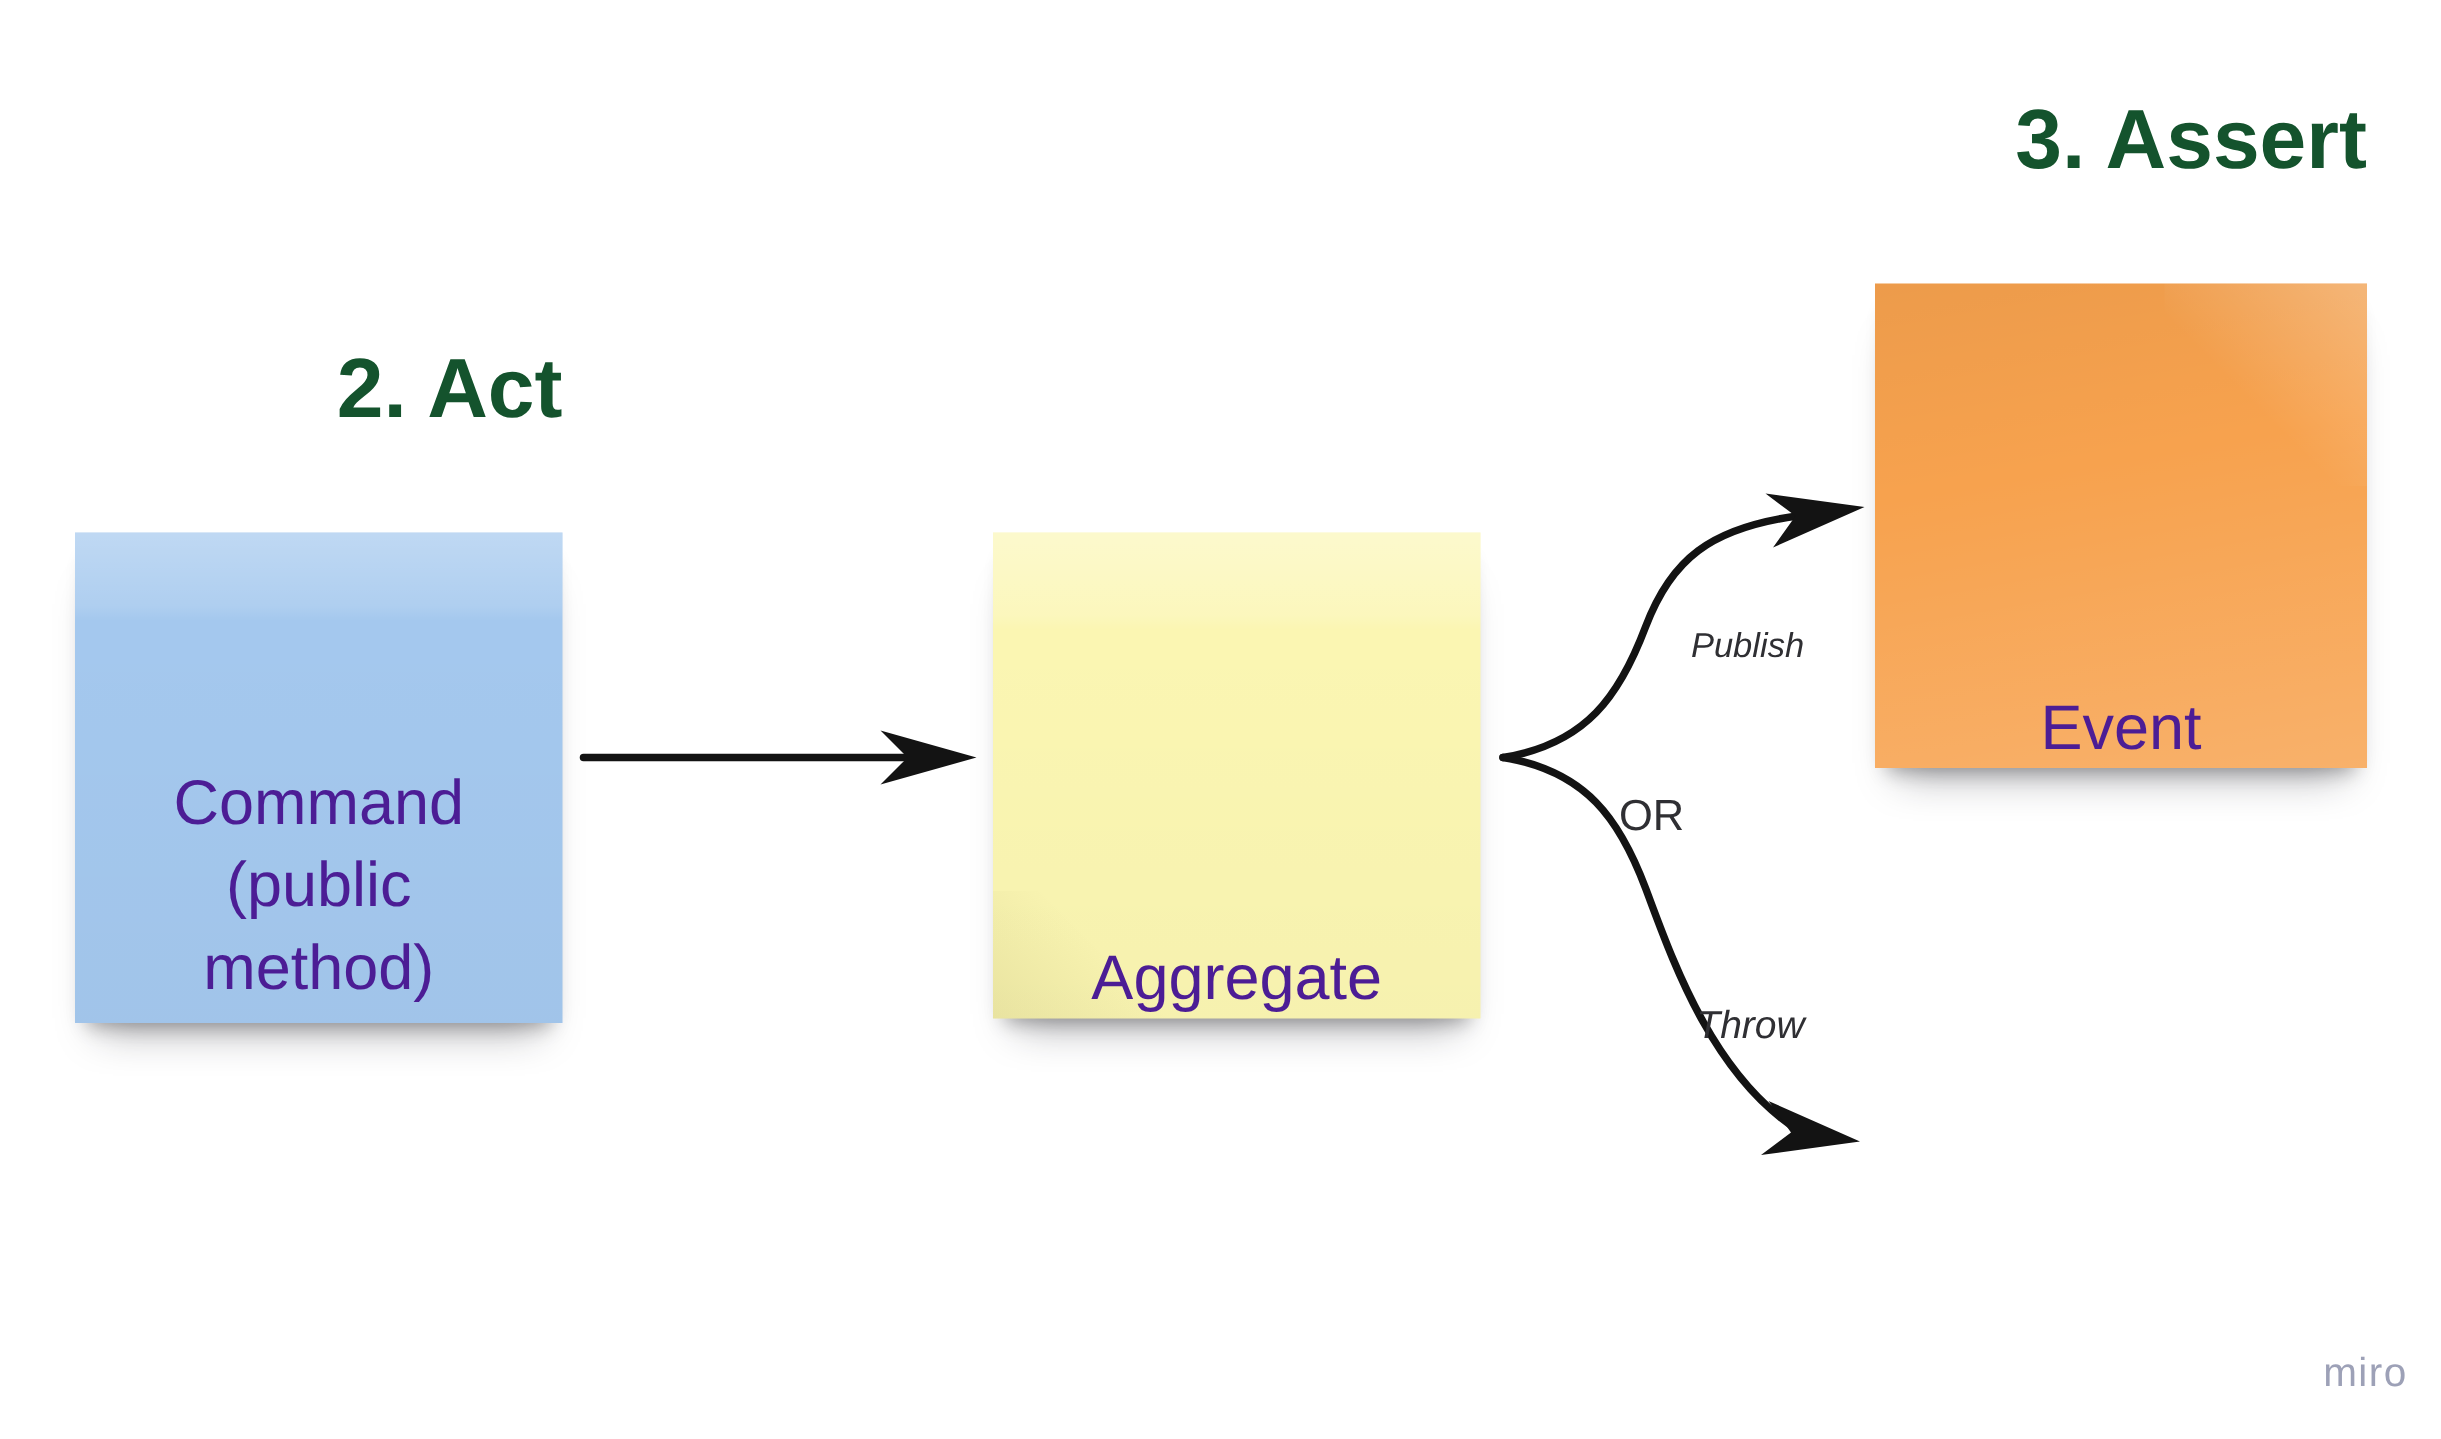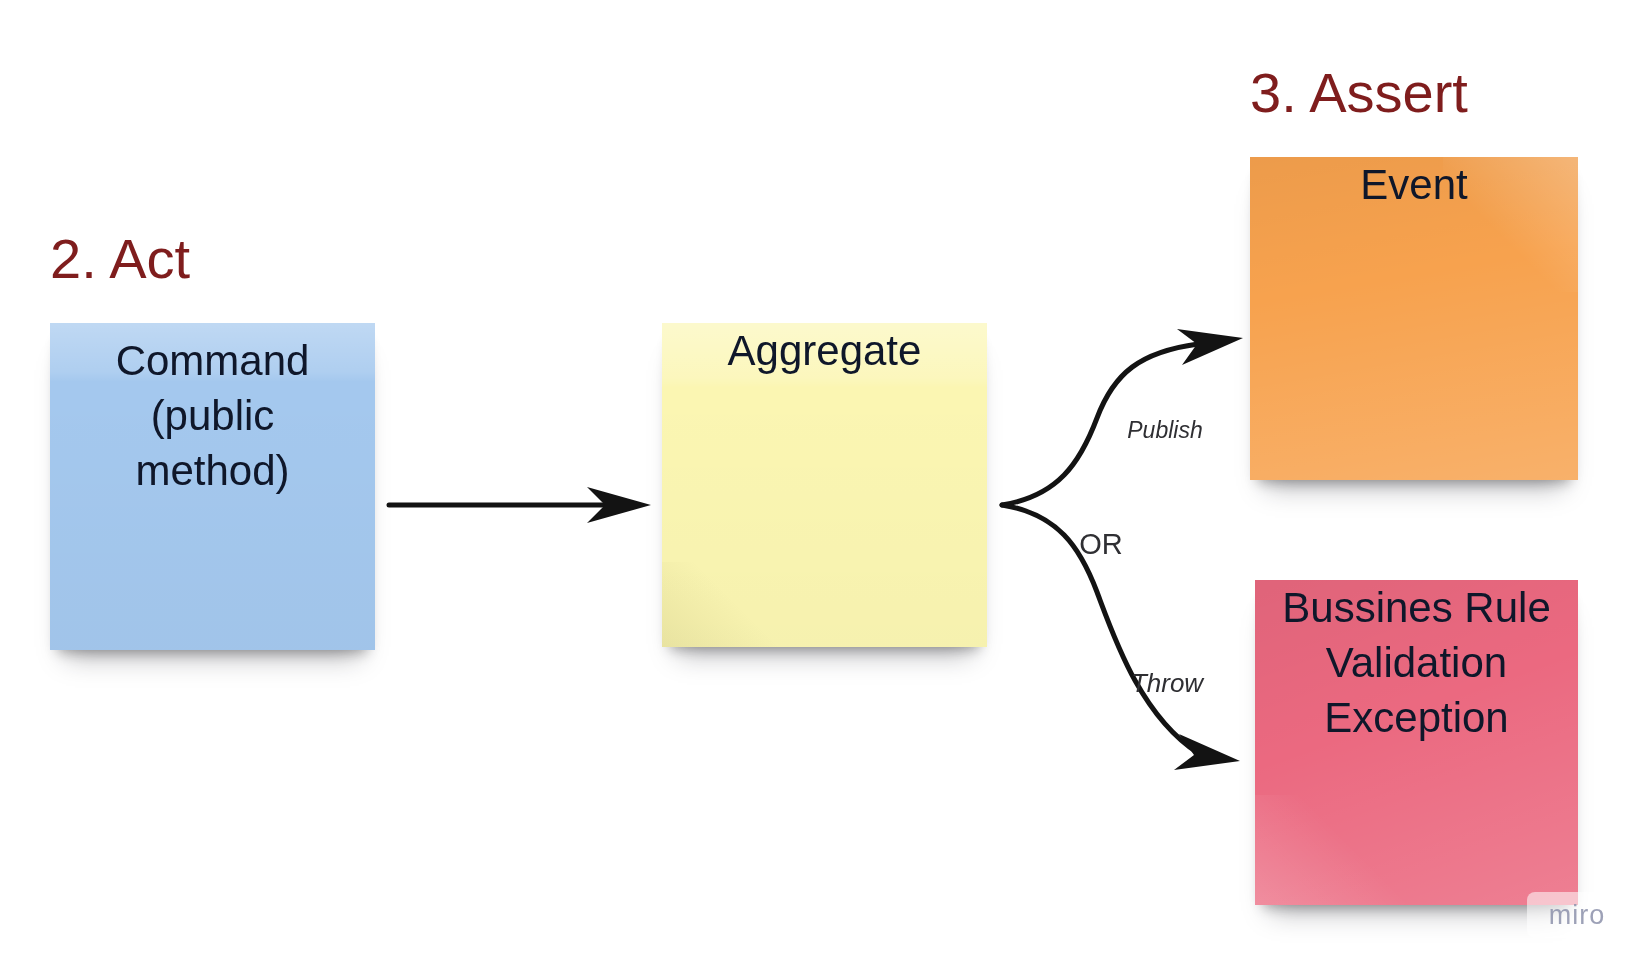--- a/index.html
+++ b/index.html
@@ -10,28 +10,29 @@
     width: 1627px;
     height: 959px;
     background: #ffffff;
     overflow: hidden;
   }
 
   
   .note {
     position: absolute;
     display: flex;
-    align-items: flex-start;
+    align-items: flex-end;
     justify-content: center;
     text-align: center;
-    color: #0f172a;
+    color: #4c1d95;
     font-size: 42px;
     line-height: 1.31;
     box-shadow: 0 10px 12px -8px rgba(0,0,0,0.30),
                 0 22px 26px -16px rgba(30,30,40,0.35);
+    margin-top: 32px;
   }
   .note .note-text { position: relative; z-index: 2; }
   .note::before {  
     content: "";
     position: absolute;
     inset: 0;
     z-index: 0;
     pointer-events: none;
   }
   .note::after {   
@@ -72,25 +73,26 @@
     background: linear-gradient(160deg, rgba(0,0,0,0.05) 0%, rgba(255,255,255,0) 42%, rgba(255,255,255,0.15) 100%);
   }
   .note-exception::after {
     left: 0; bottom: 0; width: 150px; height: 110px;
     background: linear-gradient(45deg, rgba(255,255,255,0.18) 0%, rgba(255,255,255,0.06) 40%, rgba(255,255,255,0) 60%);
   }
 
   
   .step-title {
     position: absolute;
-    text-align: left;
-    color: #7f1d1d;
+    text-align: right;
+    color: #14532d;
     font-size: 56px;
     line-height: 70px;
     white-space: nowrap;
+    font-weight: bold;
   }
   .title-act     { left: 50px;   top: 196px; width: 325px; margin-top: 28px; }
   .title-arrange { left: 662px;  top: 212px; width: 325px; }
   .title-assert  { left: 1250px; top: 58px;  width: 328px; }
 
   
   .connector-label {
     position: absolute;
     color: #2f2f33;
     text-align: center;
@@ -159,21 +161,18 @@
   </div>
 
   <div class="note note-aggregate" style="background-color: rgb(251, 246, 178);">
     <span class="note-text">Aggregate</span>
   </div>
 
   <div class="note note-event" style="background-color: rgb(247, 162, 78);">
     <span class="note-text">Event</span>
   </div>
 
-  <div class="note note-exception" style="background-color: rgb(235, 105, 128);">
-    <span class="note-text">Bussines Rule Validation Exception</span>
-  </div>
 
   <div class="watermark">
     <span class="wm-text">miro</span>
   </div>
 
 </div>
 
 </body></html>

